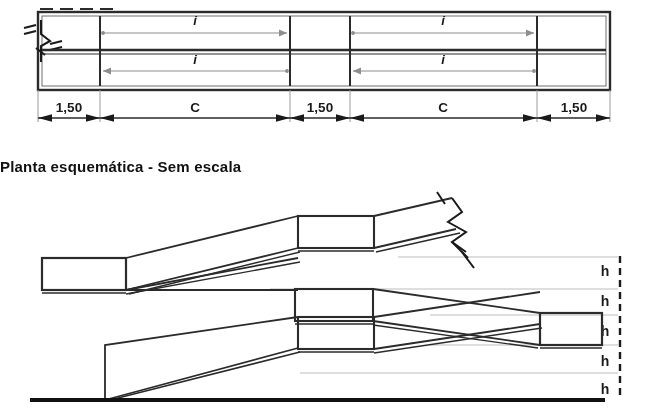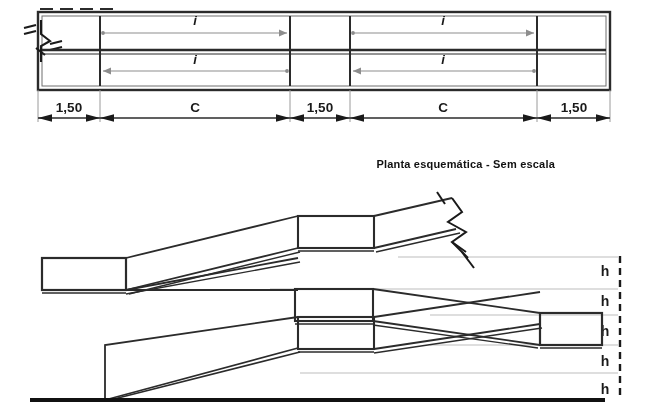--- a/index.html
+++ b/index.html
@@ -20,22 +20,22 @@
   #sheet svg {
     position: absolute;
     left: 0;
     top: 0;
   }
   .ttl {
     position: absolute;
     left: 0;
     top: 158px;
     width: 555px;
-    text-align: right;
-    font-size: 11px;
+    text-align: left;
+    font-size: 15px;
     font-weight: bold;
     color: #111111;
     letter-spacing: 0.2px;
   }
   text {
     font-family: "Liberation Sans", sans-serif;
     fill: #1a1a1a;
   }
   .dimtxt { font-size: 13.5px; font-weight: bold; }
   .slope  { font-size: 13px; font-style: italic; font-weight: bold; }

